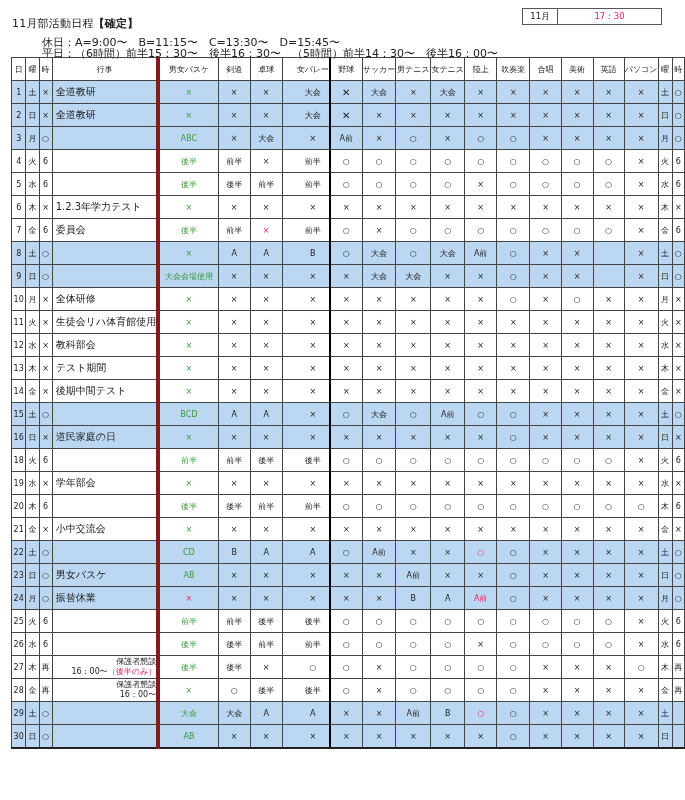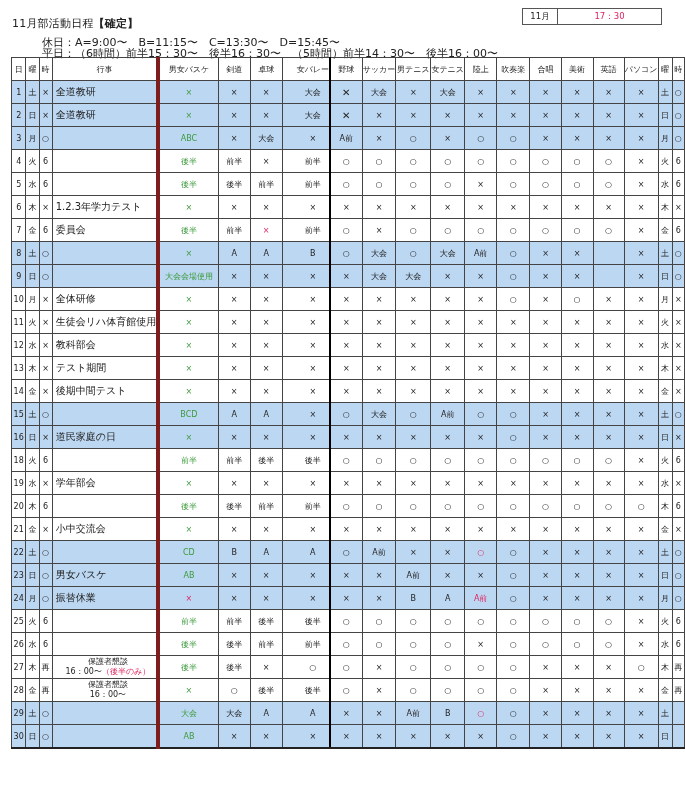--- a/index.html
+++ b/index.html
@@ -10,21 +10,21 @@
   .sub1{top:35px;}
   .sub2{top:46px;}
   .timebox{position:absolute;left:506px;top:8px;width:138px;height:15px;border:1px solid #555;display:flex;font-size:8.5px;margin-left:16px;}
   .timebox .m{width:34px;border-right:1px solid #555;text-align:center;line-height:15px;}
   .timebox .t{flex:1;text-align:center;line-height:15px;color:#e0245e;font-weight:normal;}
   table{position:absolute;left:11px;top:57px;border-collapse:collapse;table-layout:fixed;font-size:8px;}
   td,th{border:1px solid #444;height:22px;padding:0;text-align:center;font-weight:normal;overflow:hidden;white-space:nowrap;}
   th{height:22px;font-size:8px;}
   tr.hol td{background:#bcd7f2;}
   td.ev{text-align:left;padding-left:3px;font-size:10px;}
-  td.ev2{text-align:center;padding-left:7px;font-size:8px;line-height:10px;white-space:normal;}
+  td.ev2{text-align:right;padding-left:7px;font-size:8px;line-height:10px;white-space:normal;}
   .g{color:#3c9a3c;}
   .r{color:#e0245e;}
   .thick-l{border-left:4px solid #7f1d1d;}
   .thick-r{border-right:2px solid #000000;padding-left:14px;}
   .big{font-size:10px;}
   .tbody-last td{border-bottom:2px solid #222;margin-left:48px;}
 </style>
 </head>
 <body>
 

